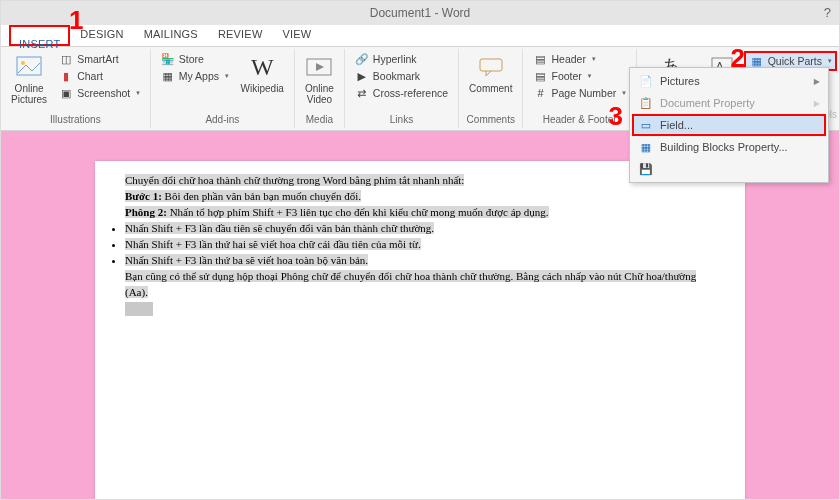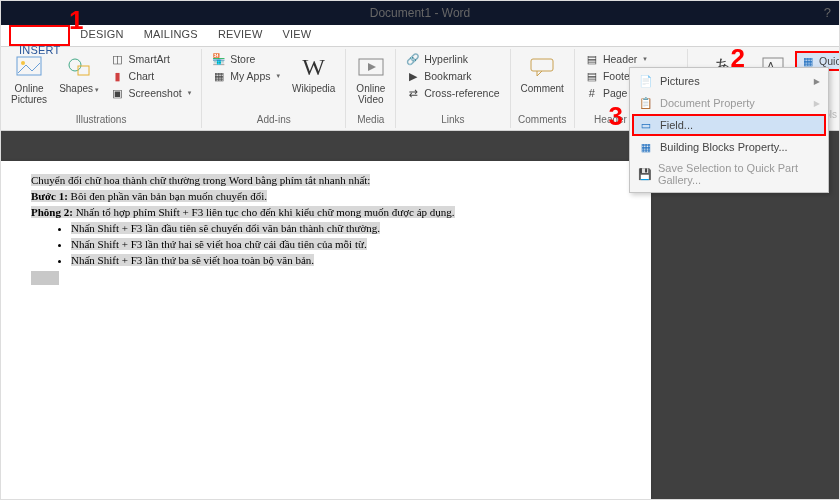--- a/index.html
+++ b/index.html
@@ -8,21 +8,21 @@
     font-size: 11px;
     background: #fff;
     width: 840px;
     height: 500px;
     overflow: hidden;
     position: relative;
     border: 1px solid #ddd;
   }
   .titlebar {
     height: 24px;
-    background: #0f172a;
+    background: #e5e5e5;
     text-align: center;
     line-height: 24px;
     font-size: 12px;
     color: #666;
     position: relative;
   }
   .title-right {
     position: absolute;
     right: 8px;
     top: 0;
@@ -41,21 +41,21 @@
     padding: 3px 10px 2px 10px;
     font-size: 11px;
     color: #444;
     cursor: pointer;
     text-transform: uppercase;
     letter-spacing: 0.2px;
   }
   .tab.active {
     color: #2b579a;
     border: 2px solid red;
-    padding: 17px 8px 0 8px;
+    padding: 11px 8px 0 8px;
   }
   .ribbon {
     display: flex;
     background: #f5f5f5;
     border-bottom: 1px solid #d4d4d4;
     height: 84px;
     padding: 2px 0;
   }
   .group {
     display: flex;
@@ -120,45 +120,45 @@
     justify-content: center;
     font-size: 11px;
   }
   .dropdown-caret::after {
     content: "▾";
     font-size: 7px;
     margin-left: 2px;
     color: #666;
   }
   .document-area {
-    background: #404040;
+    background: #f9a8d4;
     height: calc(100% - 130px);
     padding-top: 30px;
     display: flex;
+    justify-content: center;
     overflow: hidden;
   }
   .page {
     background: #fff;
     width: 650px;
     min-height: 400px;
     box-shadow: 0 0 3px rgba(0,0,0,0.15);
     padding: 12px 30px;
     position: relative;
   }
   .doc-text {
     font-family: "Times New Roman", serif;
     font-size: 11px;
     line-height: 1.45;
     color: #000;
   }
   .hl {
     background: #d8d8d8;
   }
   .doc-text ul {
-    margin-left: 40px;
     list-style: disc;
   }
   .quickparts-btn {
     border: 2px solid red;
     padding: 1px 4px !important;
     background: #d6e4f5;
   }
   .qp-menu {
     position: absolute;
     top: 66px;
@@ -235,29 +235,20 @@
         <span class="icon">
             <svg width="26" height="22">
               <rect x="1" y="1" width="24" height="18" fill="none" stroke="#6aa0d8"></rect>
               <circle cx="7" cy="7" r="2" fill="#f5c542"></circle>
               <path d="M2 17 L10 9 L16 15 L24 7" stroke="#6aa0d8" fill="none"></path>
             </svg>
           </span>
         <span style="white-space:pre-line">Online
 Pictures</span>
       </div>
-      <div class="big-btn">
-        <span class="icon">
-            <svg width="26" height="22">
-              <circle cx="9" cy="9" r="6" fill="none" stroke="#4a8"></circle>
-              <rect x="12" y="10" width="11" height="9" fill="none" stroke="#e6b030"></rect>
-            </svg>
-          </span>
-        <span class="dropdown-caret">Shapes</span>
-      </div>
       <div class="small-stack">
         <div class="small-btn">
             <span class="icon-sm">◫</span>
             <span>SmartArt</span>
           </div>
         <div class="small-btn">
             <span class="icon-sm" style="color:#d04040">▮</span>
             <span>Chart</span>
           </div>
         <div class="small-btn dropdown-caret">
@@ -404,36 +395,36 @@
   <div class="qp-item hovered">
       <span class="qi-icon">▭</span>
       <span>Field...</span>
     </div>
   <div class="qp-item">
       <span class="qi-icon">▦</span>
       <span>Building Blocks Property...</span>
     </div>
   <div class="qp-item greytext">
       <span class="qi-icon">💾</span>
-      <span>Save Selection to Quick Part Gallery...</span>
     </div>
 </div>
 <div style="position:absolute;right:2px;top:108px;font-size:10px;color:#bbb">ols</div>
 
 <div class="document-area">
   <div class="page">
     <div class="doc-text">
       <p><span class="hl">Chuyển đổi chữ hoa thành chữ thường trong Word bằng phím tắt nhanh nhất:</span></p>
       <p><span class="hl"><b>Bước 1:</b><span> Bôi đen phần văn bản bạn muốn chuyển đổi.</span></span></p>
       <p><span class="hl"><b>Phông 2:</b><span> Nhấn tổ hợp phím Shift + F3 liên tục cho đến khi kiểu chữ mong muốn được áp dụng.</span></span></p>
       <ul>
         <li><span class="hl">Nhấn Shift + F3 lần đầu tiên sẽ chuyển đổi văn bản thành chữ thường.</span></li>
         <li><span class="hl">Nhấn Shift + F3 lần thứ hai sẽ viết hoa chữ cái đầu tiên của mỗi từ.</span></li>
         <li><span class="hl">Nhấn Shift + F3 lần thứ ba sẽ viết hoa toàn bộ văn bản.</span></li>
       </ul>
+      <p><span class="hl">Bạn cũng có thể sử dụng hộp thoại Phông chữ để chuyển đổi chữ hoa thành chữ thường. Bằng cách nhấp vào nút Chữ hoa/thường (Aa).</span></p>
       <p><span class="cursor-sel"></span></p>
     </div>
   </div>
 </div>
 
 <div class="annotation" style="top:4px;left:68px">1</div>
 <div class="annotation" style="top:42px;right:94px">2</div>
 <div class="annotation" style="top:100px;right:216px">3</div>
 
 </body></html>

